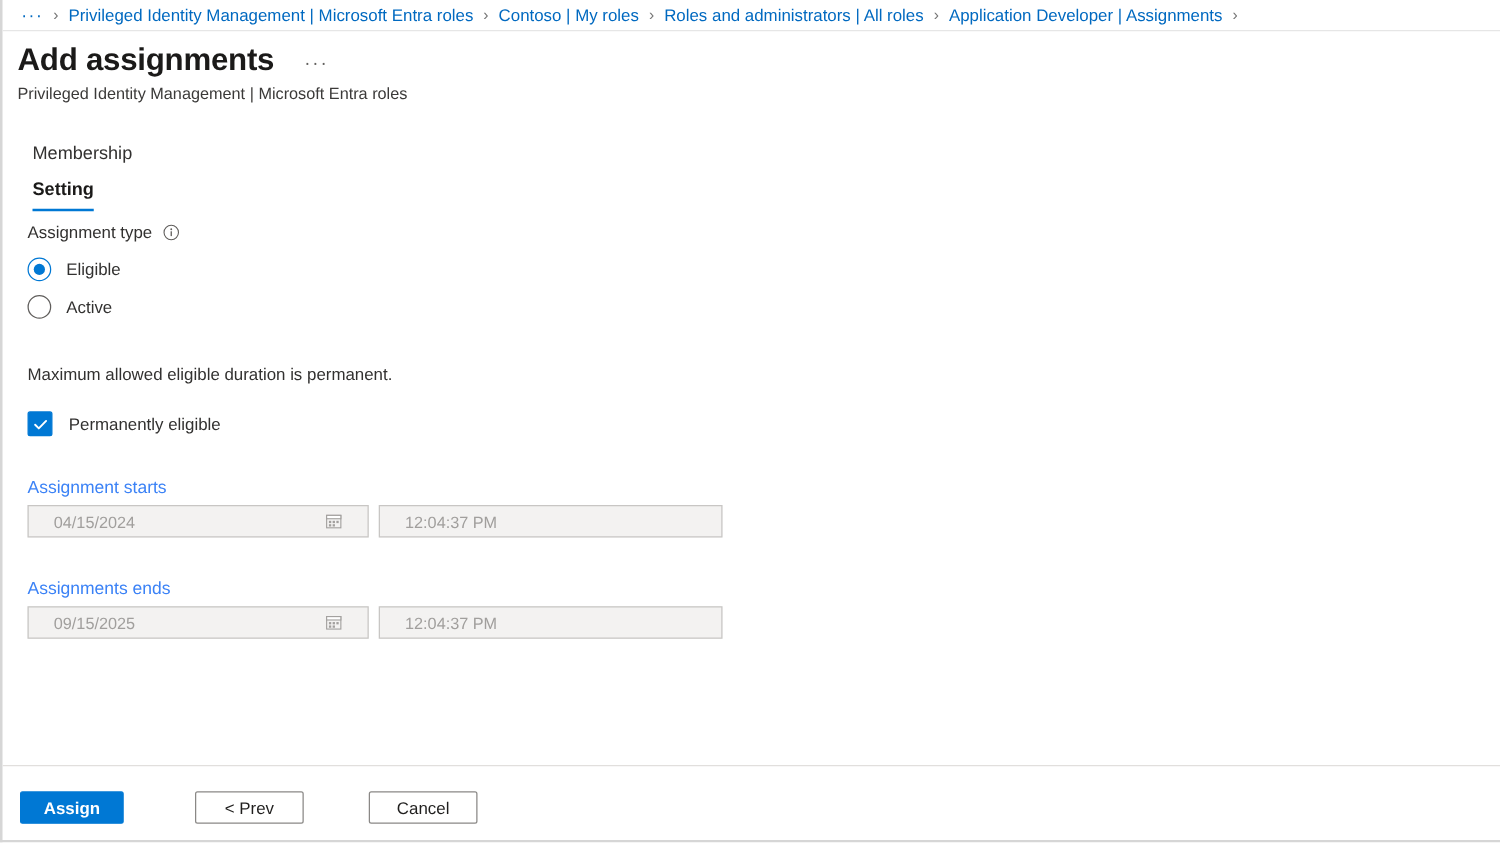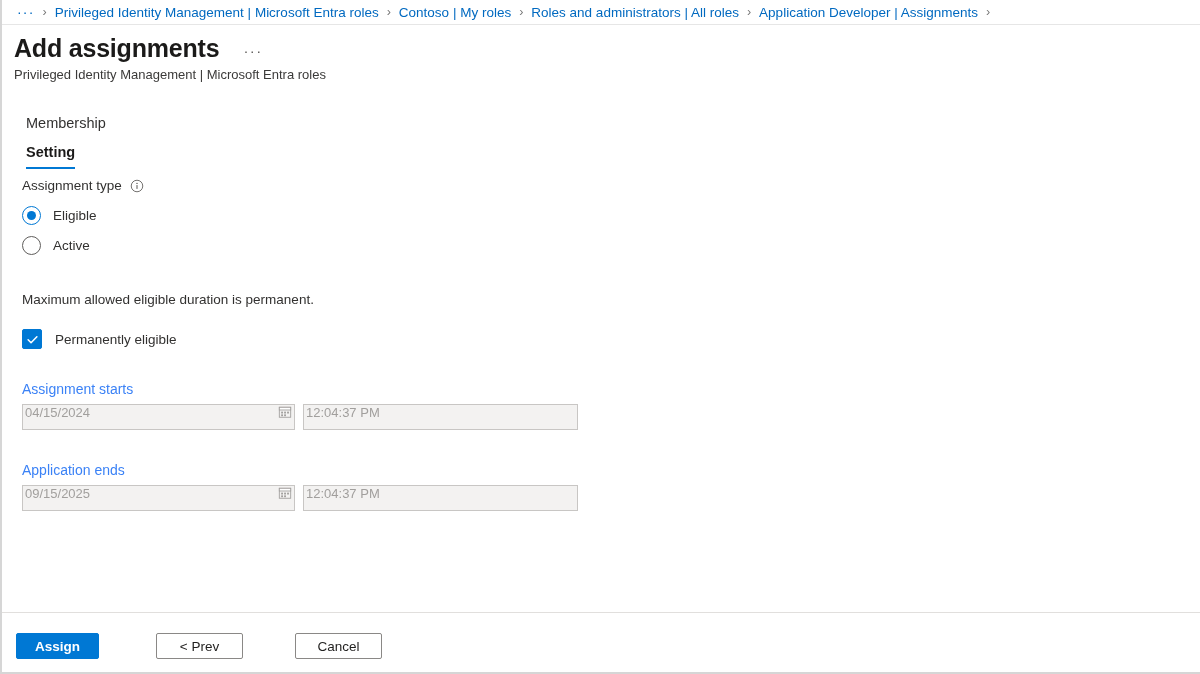--- a/index.html
+++ b/index.html
@@ -217,21 +217,22 @@
   }
   .dt-row {
     display: flex;
     gap: 8px;
   }
   .input-disabled {
     background: #f3f2f1;
     border: 1px solid #c8c6c4;
     height: 26px;
     display: flex;
-    padding: 0 2px;
+    align-items: center;
+    padding: 0 20px;
     font-size: 13px;
     color: #a19f9d;
     cursor: not-allowed;
     user-select: none;
   }
   .date-input {
     width: 273px;
     justify-content: space-between;
   }
   .time-input {
@@ -369,21 +370,21 @@
             </svg>
           </span>
         </div>
         <div class="input-disabled time-input">
           <span>12:04:37 PM</span>
         </div>
       </div>
     </div>
 
     <div class="dt-block">
-      <div class="dt-label">Application ends</div>
+      <div class="dt-label">Assignments ends</div>
       <div class="dt-row">
         <div class="input-disabled date-input">
           <span>09/15/2025</span>
           <span class="cal-icon">
             <svg width="14" height="14" viewBox="0 0 16 16" fill="none" aria-hidden="true">
               <rect x="1.5" y="2.6" width="13" height="11.4" stroke="#a19f9d" stroke-width="1"></rect>
               <rect x="1.5" y="2.6" width="13" height="3.1" fill="#ffffff" stroke="#a19f9d" stroke-width="1"></rect>
               <rect x="3.6" y="7.6" width="2.1" height="2.1" fill="#a19f9d"></rect>
               <rect x="7.0" y="7.6" width="2.1" height="2.1" fill="#a19f9d"></rect>
               <rect x="10.4" y="7.6" width="2.1" height="2.1" fill="#a19f9d"></rect>

